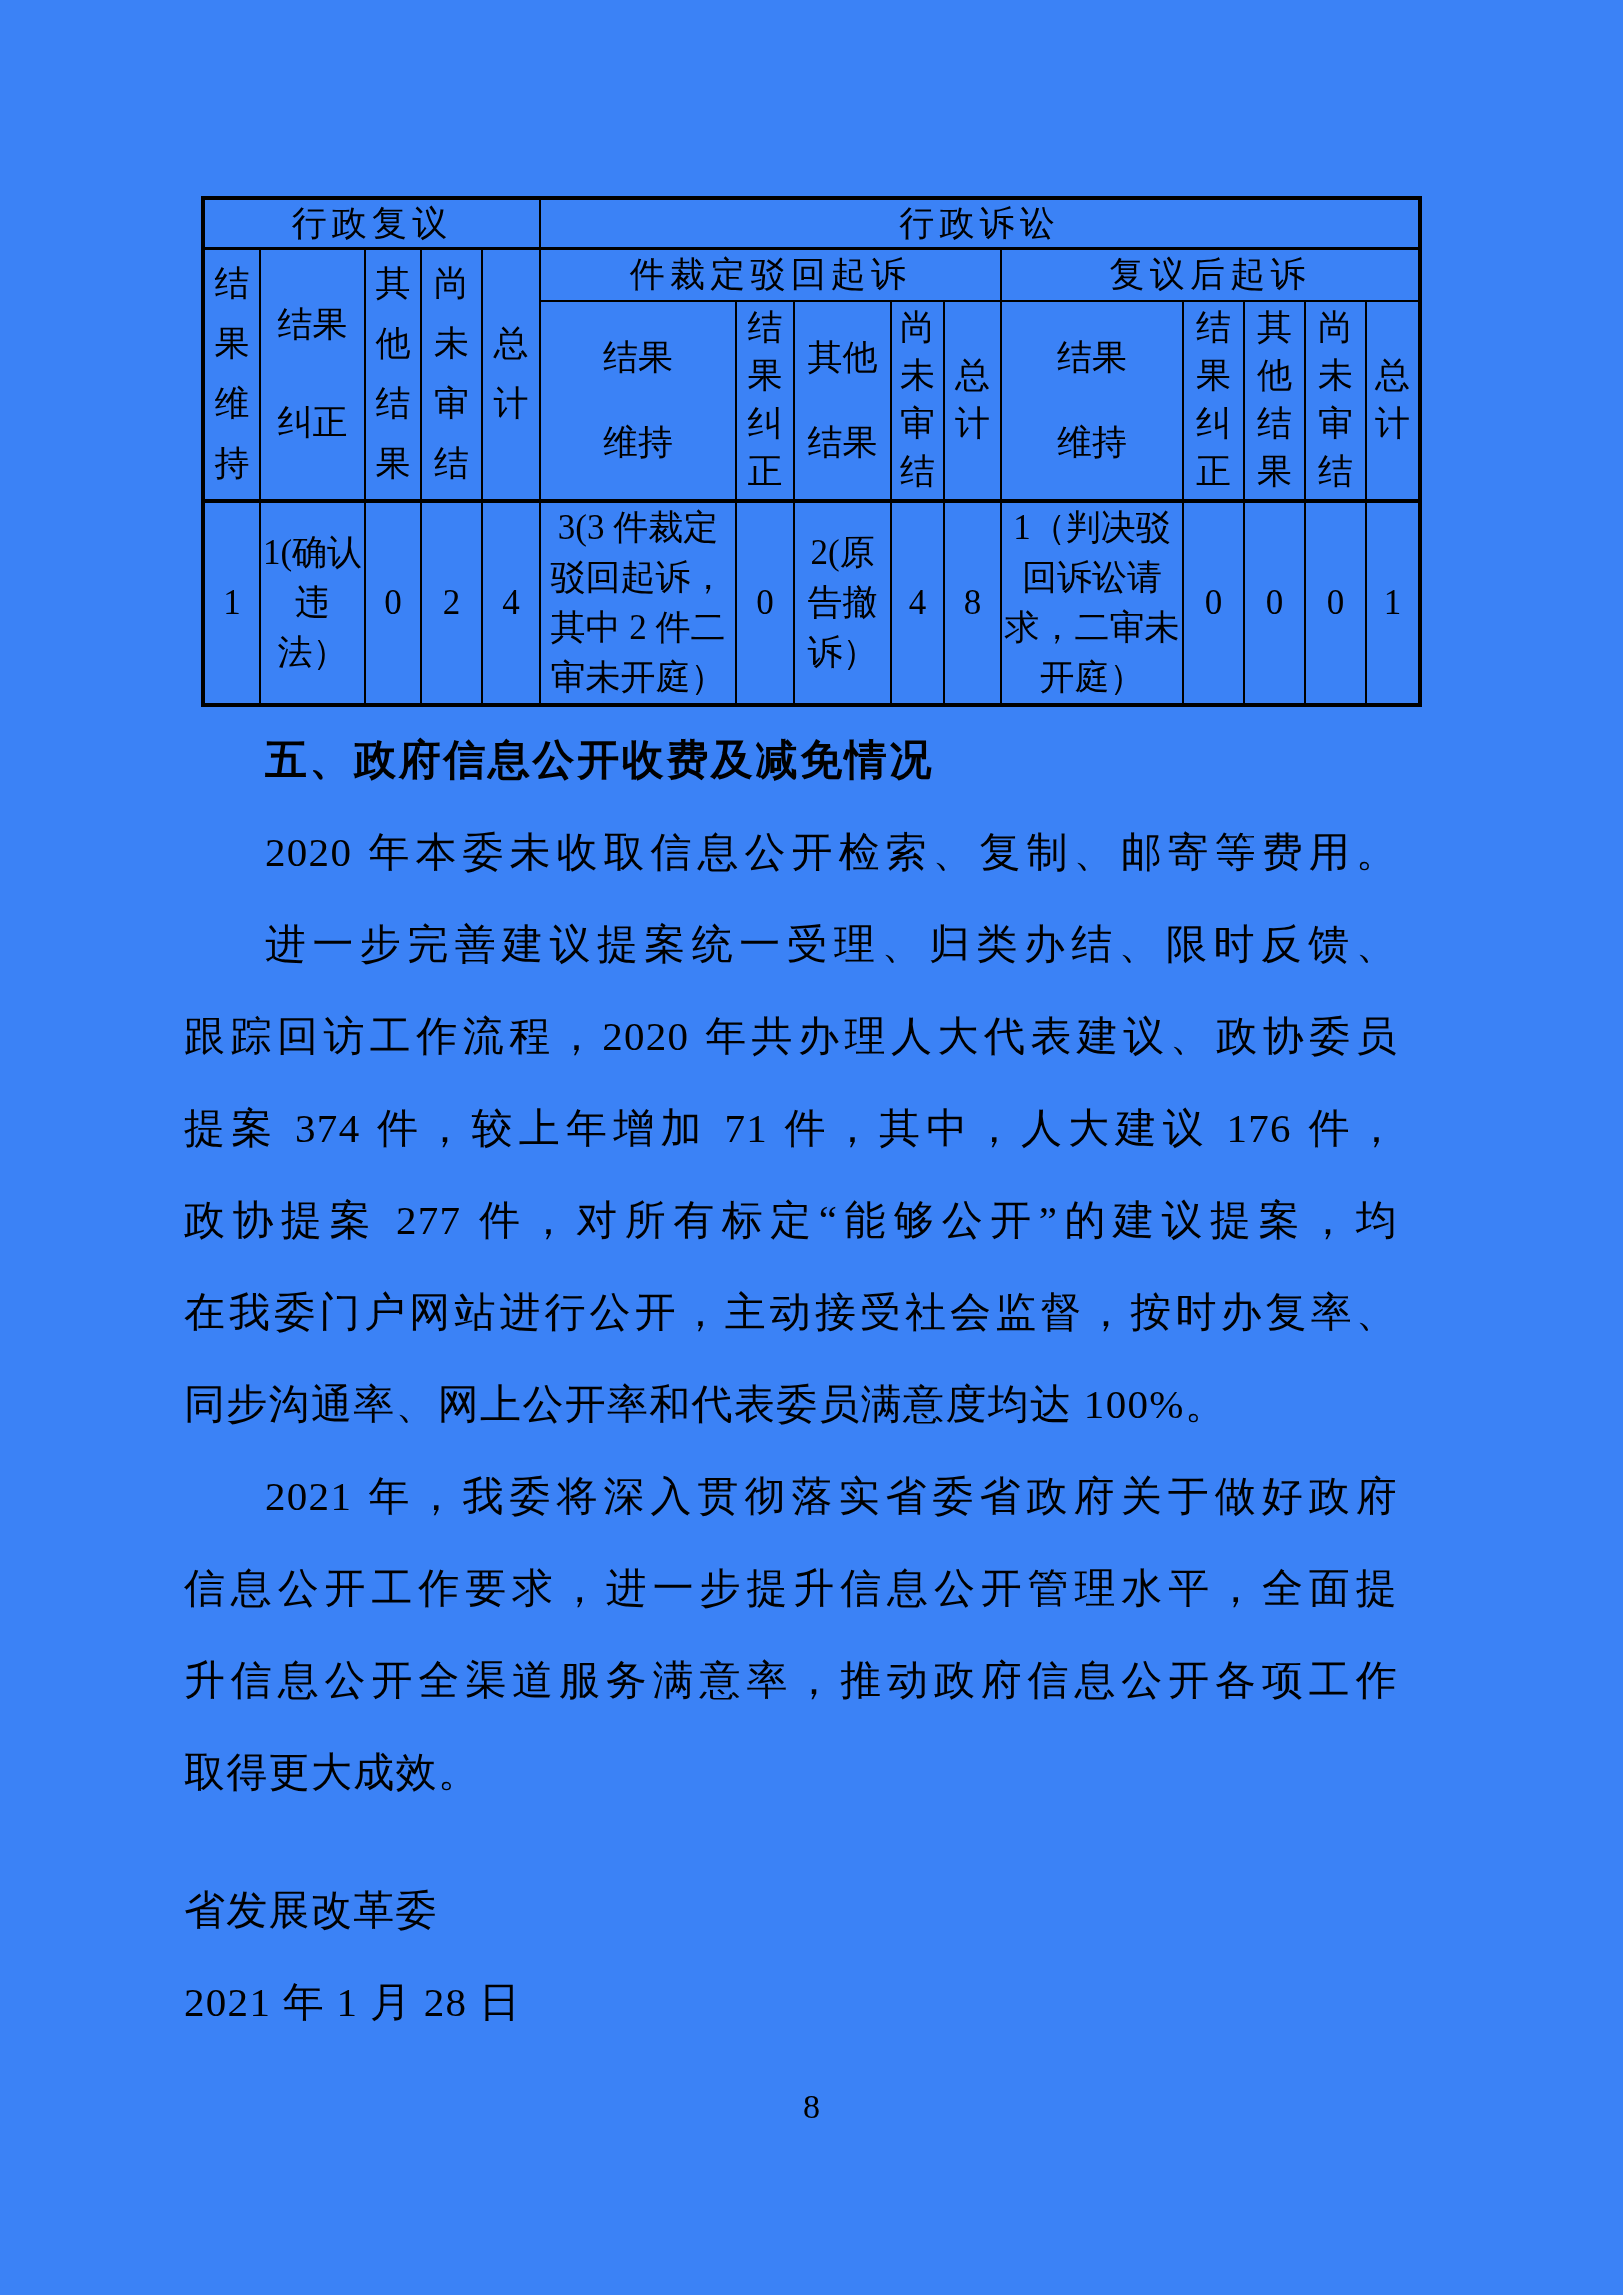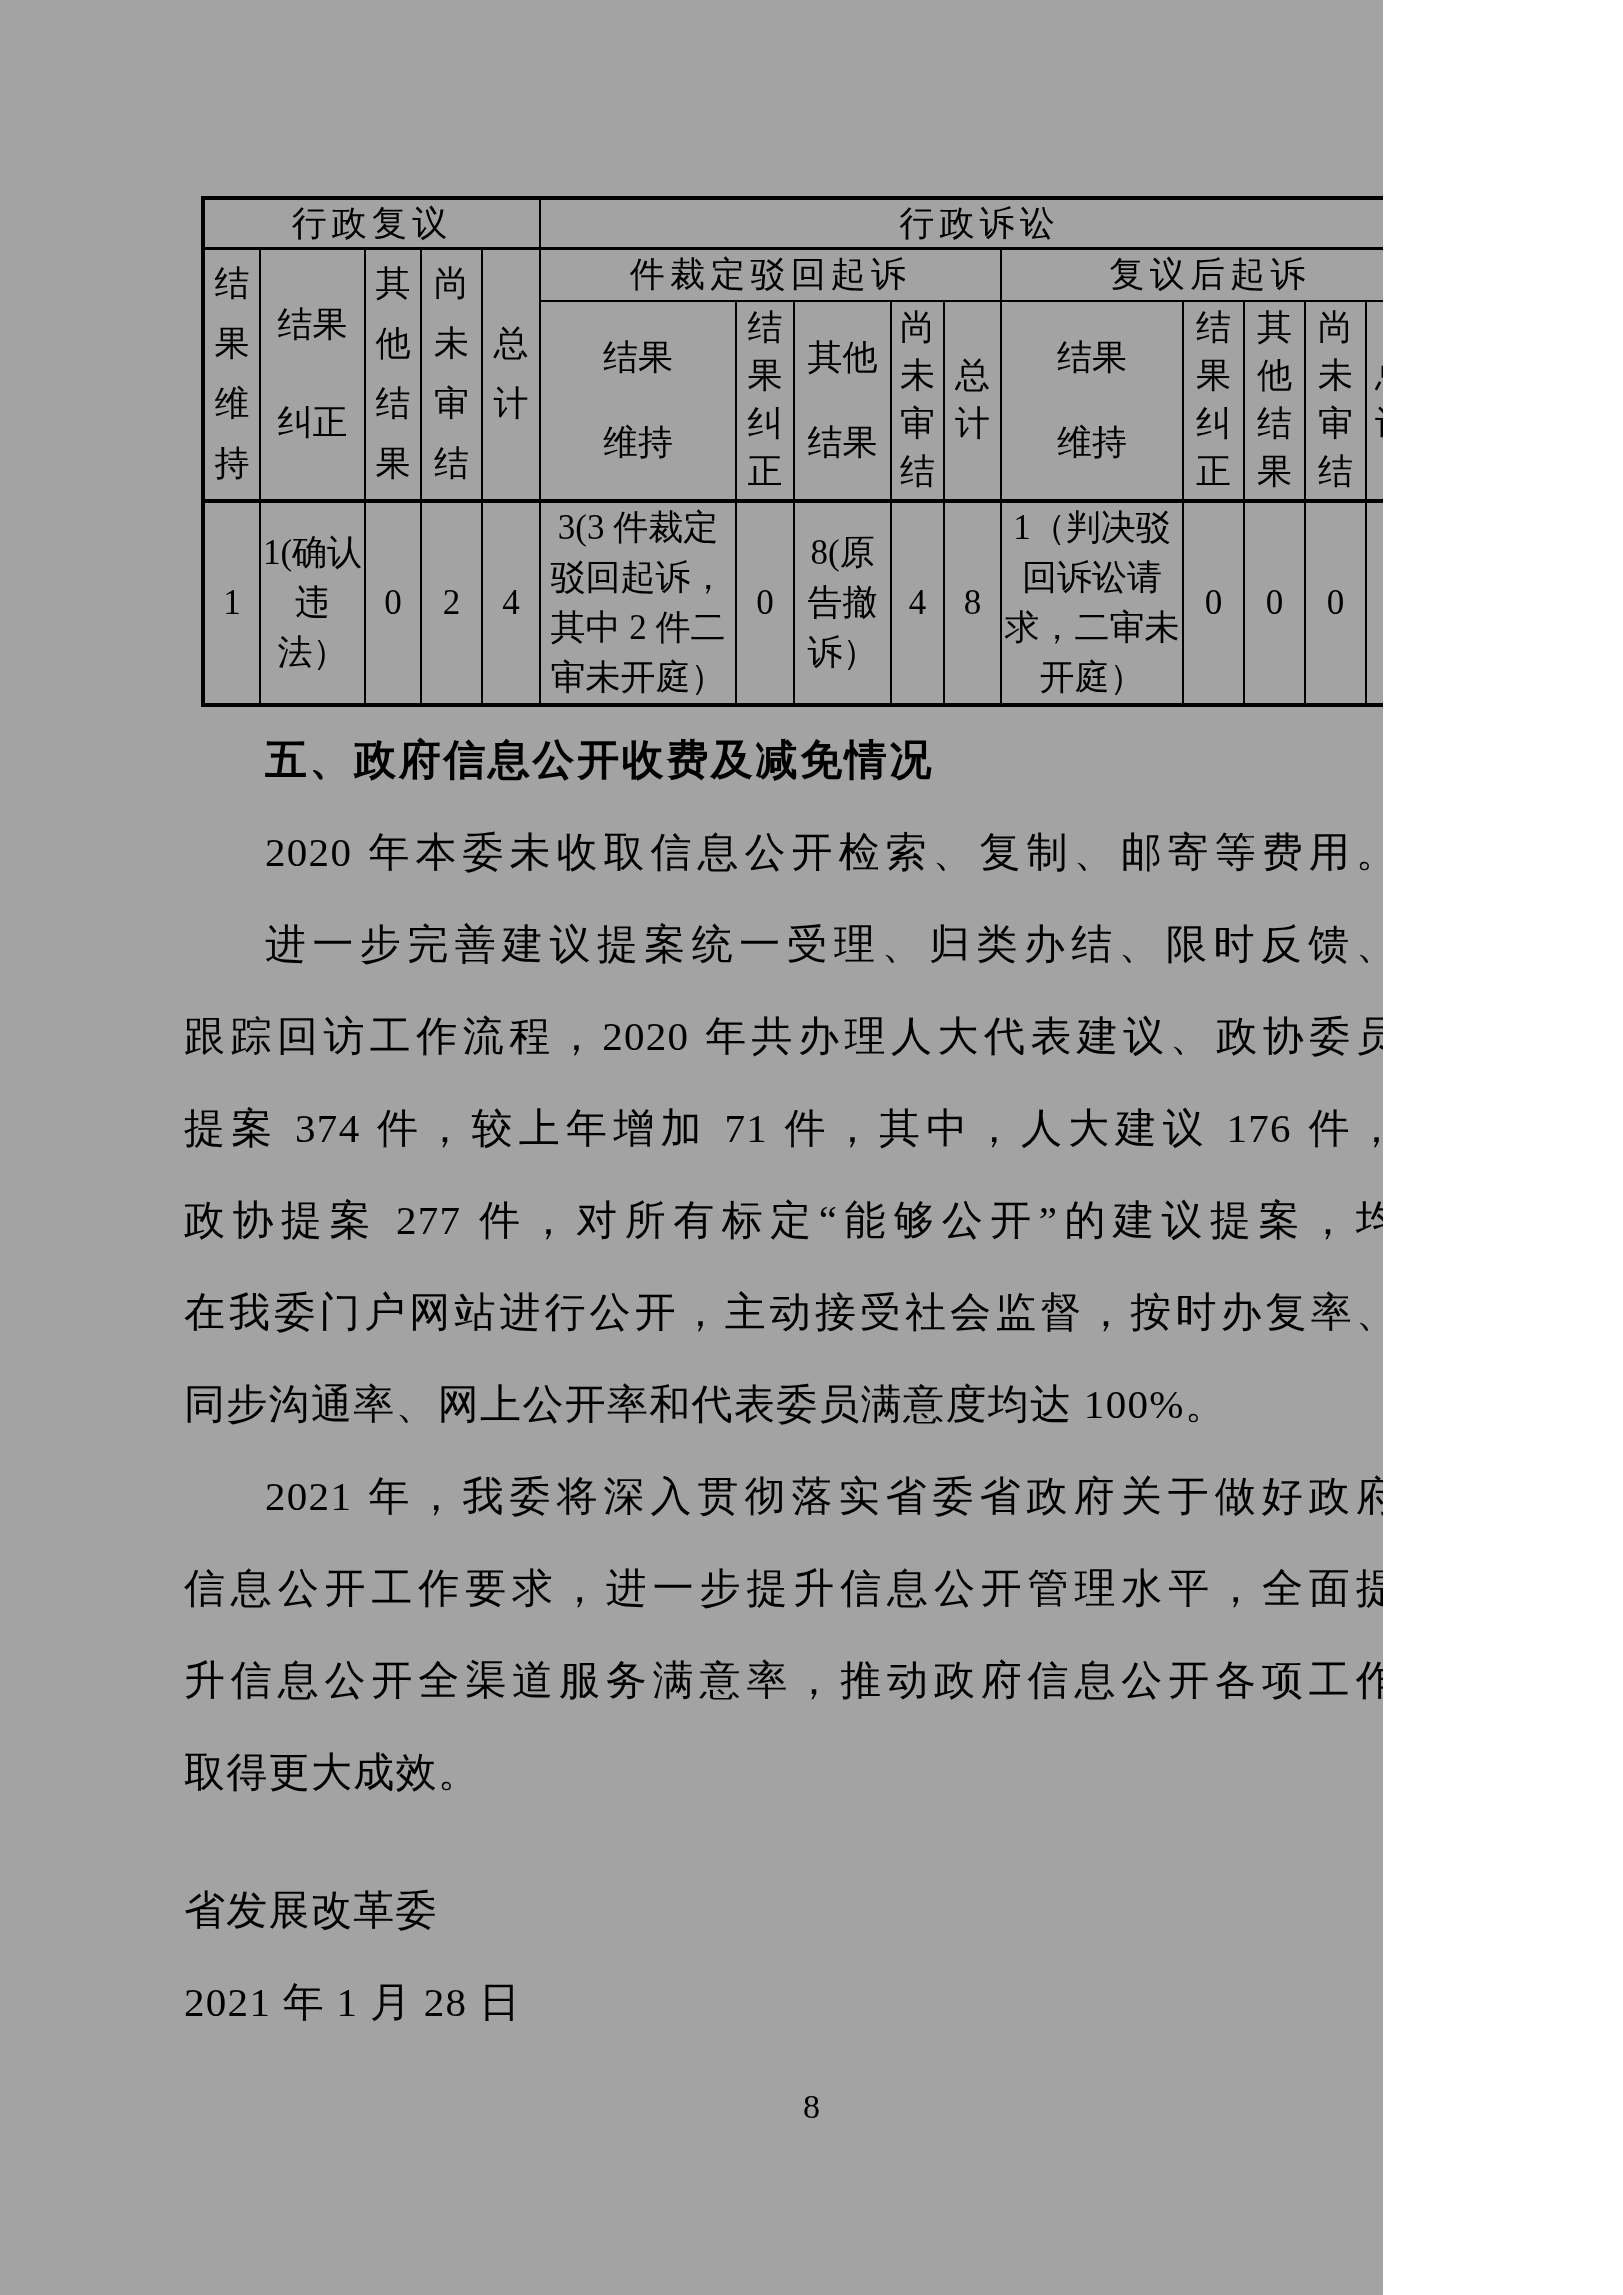--- a/index.html
+++ b/index.html
@@ -1,20 +1,20 @@
 <!DOCTYPE html>
 <html style="font-size:10.5px"><head>
 <meta charset="utf-8">
 <style>
   html,body{margin:0;padding:0;background:#ffffff;}
   .page{
     position:relative;
-    width:1383px;
+    width:1623px;
     height:2295px;
-    background:#a3a3a3;
+    background:#3b82f6;
     font-family:"Liberation Serif","DejaVu Serif",serif;
     color:#000;
     overflow:hidden;
   }
 
   
   table.report{
     position:absolute;
     left:201px;
     top:196px;
@@ -152,21 +152,21 @@
       <td class="lbl short"><span class="w1">总计</span></td>
     </tr>
     <tr class="data">
       <td class="num">1</td>
       <td class="txt">1(确认违法）</td>
       <td class="num">0</td>
       <td class="num">2</td>
       <td class="num">4</td>
       <td class="txt">3(3 件裁定驳回起诉，其中 2 件二审未开庭）</td>
       <td class="num">0</td>
-      <td class="txt">8(原告撤诉）</td>
+      <td class="txt">2(原告撤诉）</td>
       <td class="num">4</td>
       <td class="num">8</td>
       <td class="txt">1（判决驳回诉讼请求，二审未开庭）</td>
       <td class="num">0</td>
       <td class="num">0</td>
       <td class="num">0</td>
       <td class="num">1</td>
     </tr>
   </tbody>
     </table>

